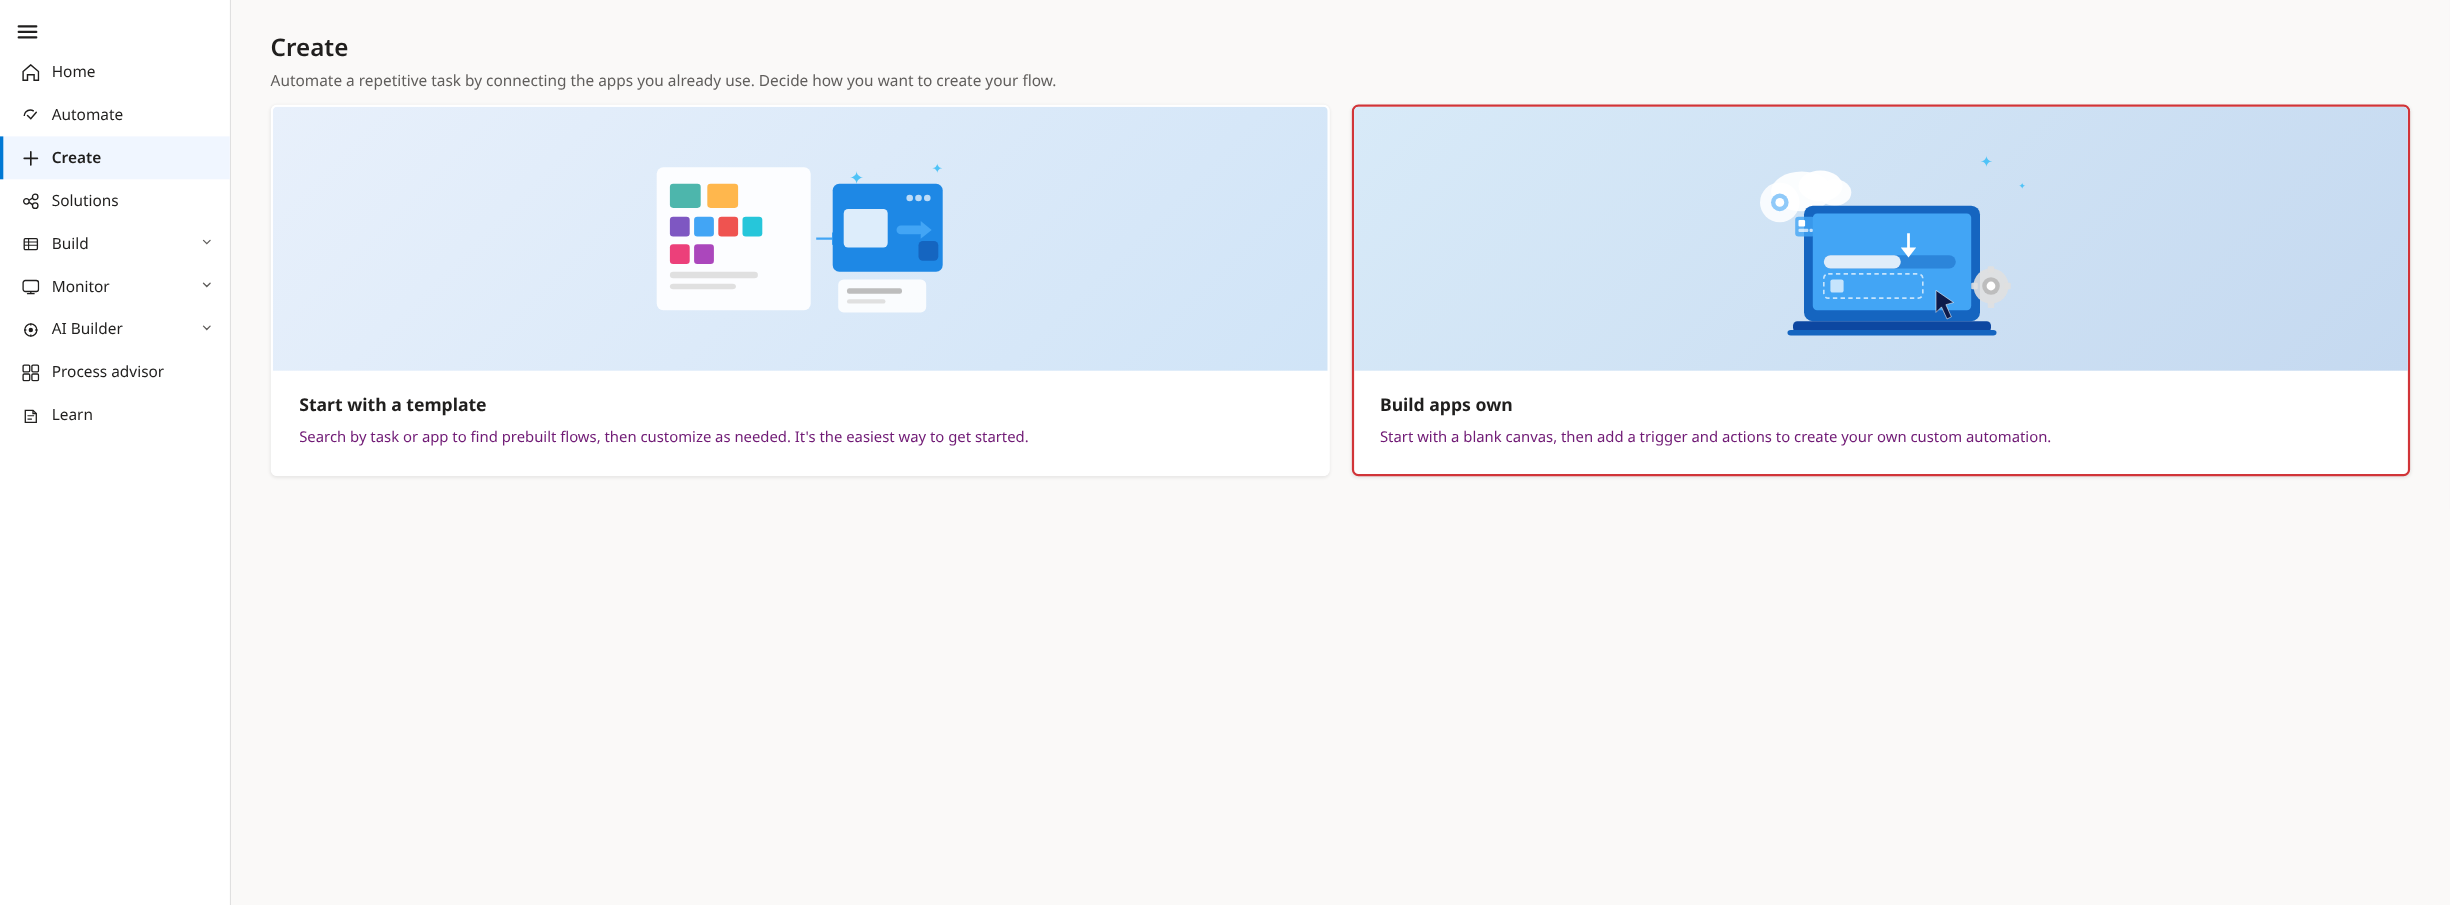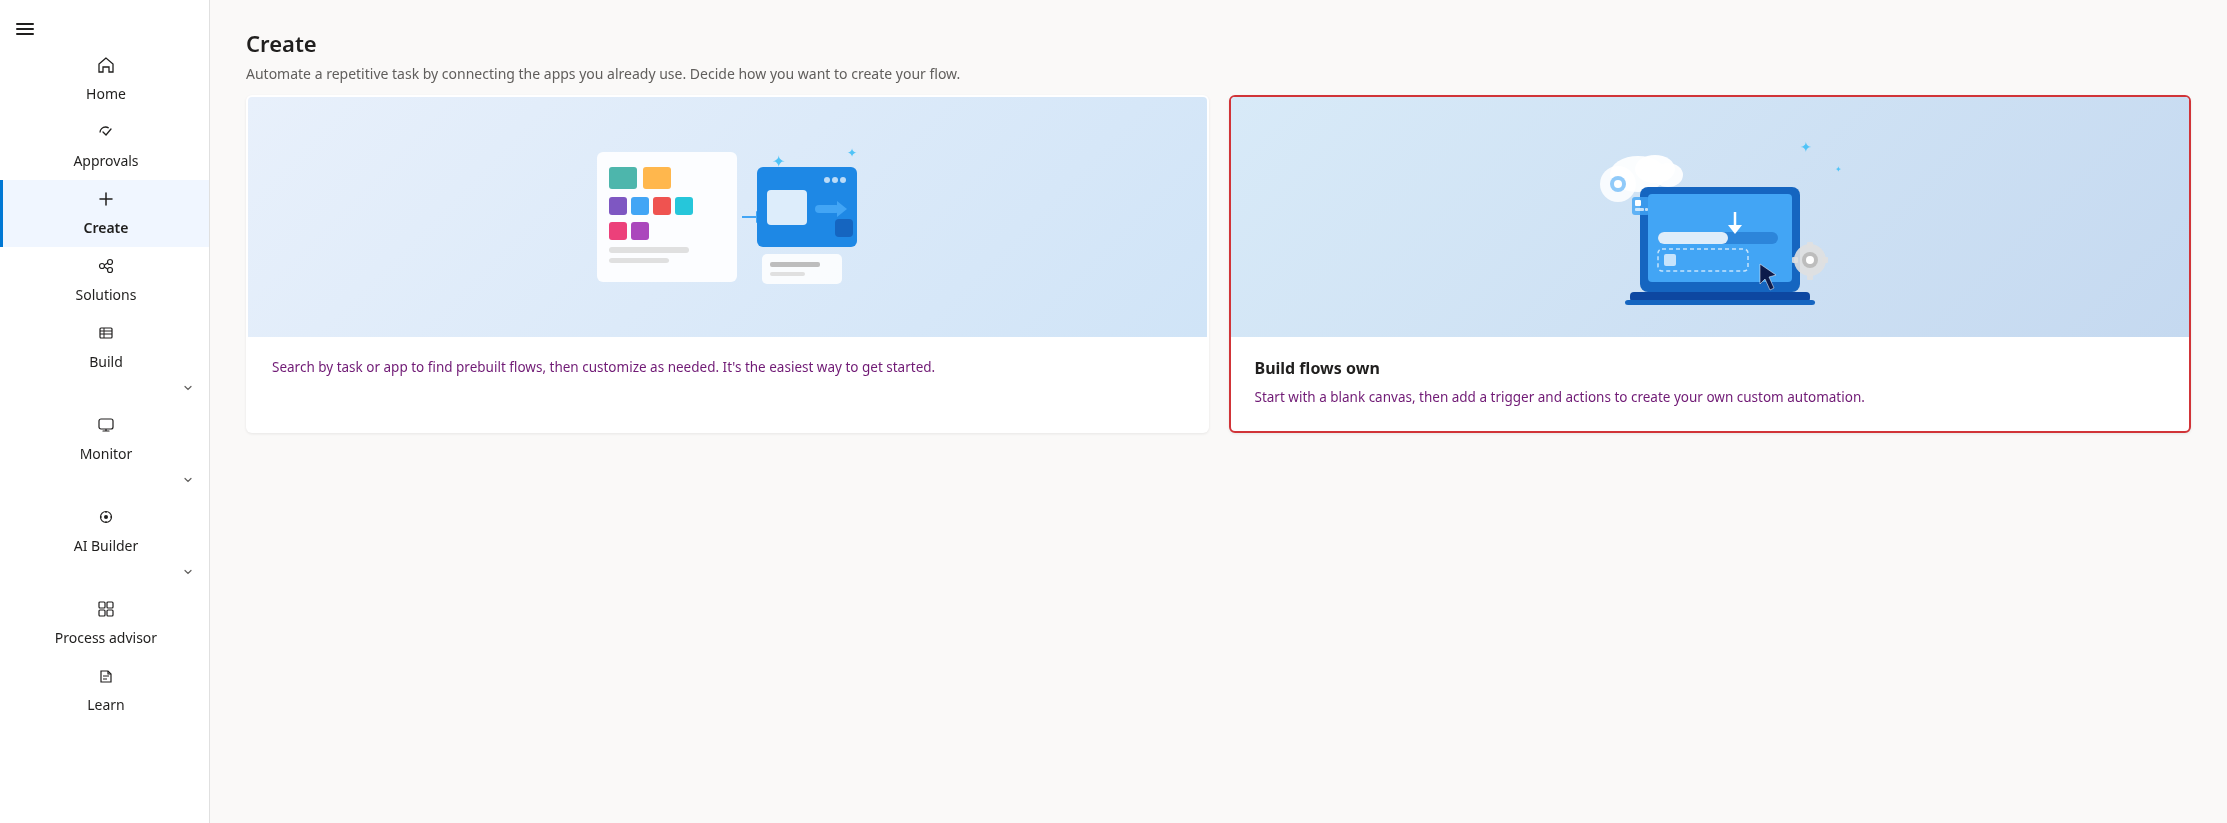--- a/index.html
+++ b/index.html
@@ -23,21 +23,20 @@
     .sidebar-item {
       display: flex;
       align-items: center;
       padding: 10px 16px;
       cursor: pointer;
       color: #201f1e;
       font-size: 14px;
       gap: 10px;
       border-left: 3px solid transparent;
       position: relative;
-      flex-direction: column;
     }
     .sidebar-item.active {
       border-left: 3px solid #0078d4;
       background: #f0f6ff;
       font-weight: 600;
     }
     .sidebar-item .icon { width: 18px; height: 18px; display: flex; align-items: center; justify-content: center; flex-shrink: 0; }
     .sidebar-item .chevron { margin-left: auto; font-size: 11px; color: #605e5c; }
     .sidebar-item-label { flex: 1; }
 
@@ -140,21 +139,21 @@
         </span>
         <span class="sidebar-item-label">Home</span>
       </div>
       <div class="sidebar-item">
         <span class="icon">
           <svg width="16" height="16" viewBox="0 0 16 16">
             <path d="M2 8.5C2 5.5 4.5 3 7.5 3c1.2 0 2.3.4 3.2 1" stroke="#201f1e" stroke-width="1.3" fill="none"></path>
             <path d="M5 8l3 3 5-6" stroke="#201f1e" stroke-width="1.3" fill="none" stroke-linecap="round"></path>
           </svg>
         </span>
-        <span class="sidebar-item-label">Approvals</span>
+        <span class="sidebar-item-label">Automate</span>
       </div>
       <div class="sidebar-item active">
         <span class="icon">
           <svg width="16" height="16" viewBox="0 0 16 16">
             <path d="M8 2v12M2 8h12" stroke="#201f1e" stroke-width="1.5" stroke-linecap="round"></path>
           </svg>
         </span>
         <span class="sidebar-item-label">Create</span>
       </div>
       <div class="sidebar-item">
@@ -286,20 +285,21 @@
           <polygon points="270,89 280,97 270,105" fill="#42a5f5"></polygon>
 
           <rect x="268" y="107" width="18" height="18" rx="4" fill="#1565c0"></rect>
 
           <rect x="195" y="142" width="80" height="30" rx="5" fill="white" opacity="0.85"></rect>
           <rect x="203" y="150" width="50" height="5" rx="2" fill="#bdbdbd"></rect>
           <rect x="203" y="160" width="35" height="4" rx="2" fill="#e0e0e0"></rect>
         </svg>
       </div>
       <div class="card-content">
+        <div class="card-title">Start with a template</div>
         <div class="card-desc">Search by task or app to find prebuilt flows, then customize as needed. It's the easiest way to get started.</div>
       </div>
     </div>
 
     <div class="card selected">
       <div class="card-illustration illus2">
         <svg viewBox="0 0 320 210" xmlns="http://www.w3.org/2000/svg" style="width:320px;height:210px;">
 
           <text x="250" y="40" font-size="14" fill="#4fc3f7">✦</text>
           <text x="285" y="60" font-size="8" fill="#4fc3f7">✦</text>
@@ -340,19 +340,19 @@
           <rect x="242" y="145" width="6" height="6" rx="1" fill="#e0e0e0" opacity="0.9"></rect>
           <rect x="272" y="145" width="6" height="6" rx="1" fill="#e0e0e0" opacity="0.9"></rect>
 
           <rect x="82" y="85" width="18" height="18" rx="3" fill="#42a5f5" opacity="0.8"></rect>
           <rect x="85" y="88" width="6" height="6" rx="1" fill="white"></rect>
           <rect x="85" y="96" width="9" height="3" rx="1" fill="white" opacity="0.7"></rect>
           <rect x="95" y="96" width="3" height="3" rx="1" fill="white" opacity="0.7"></rect>
         </svg>
       </div>
       <div class="card-content">
-        <div class="card-title">Build flows own</div>
+        <div class="card-title">Build apps own</div>
         <div class="card-desc">Start with a blank canvas, then add a trigger and actions to create your own custom automation.</div>
       </div>
     </div>
 
   </div>
 </div>
 
 </body></html>

